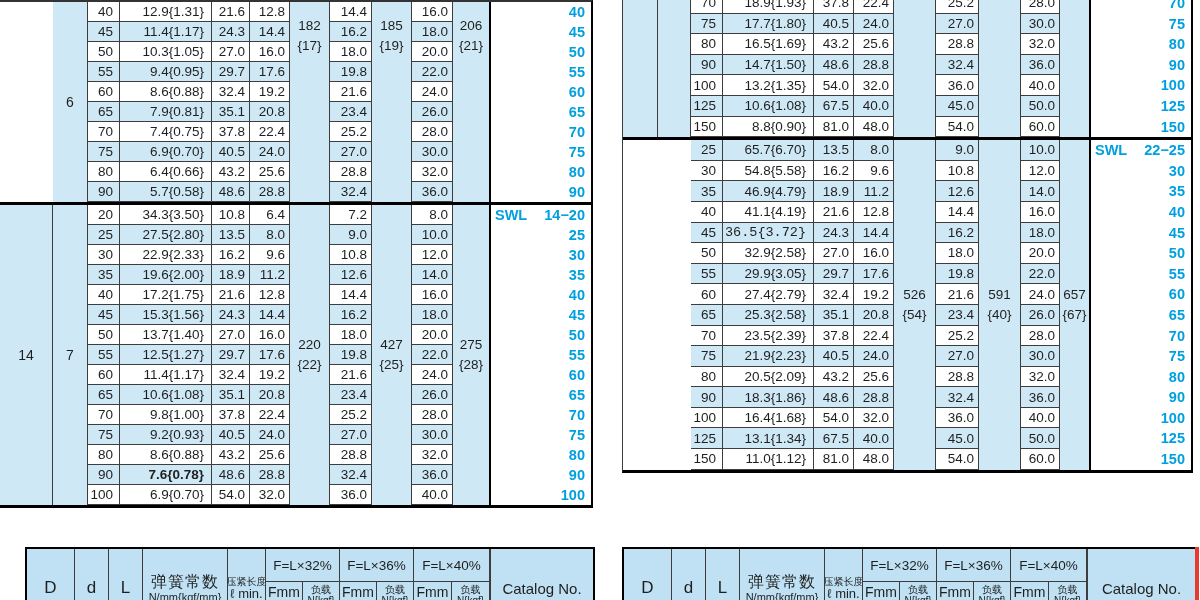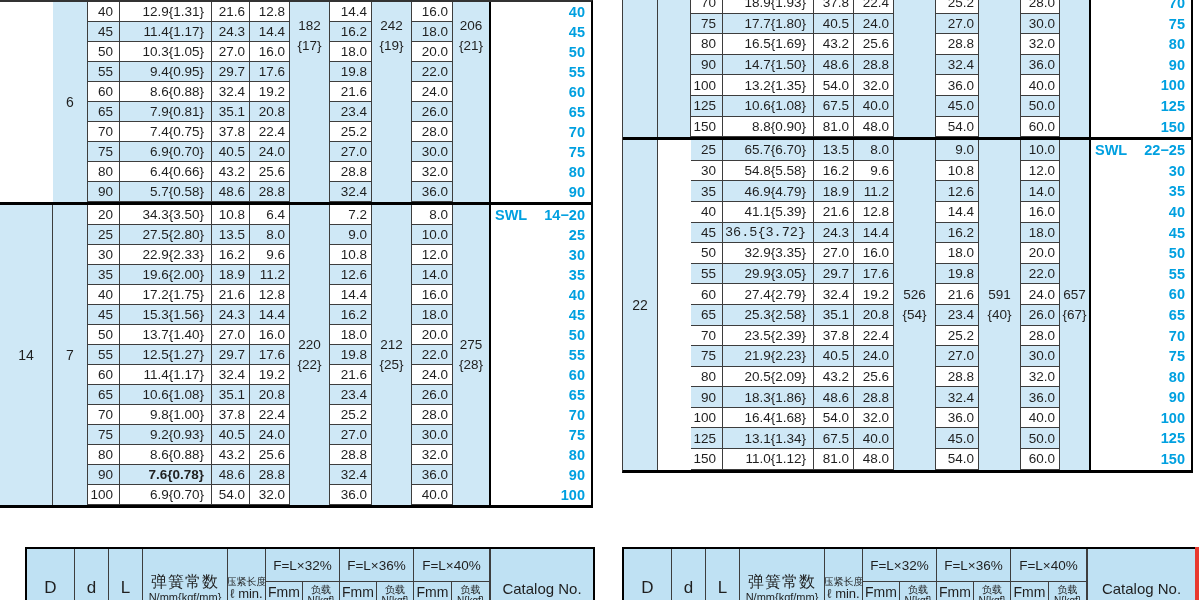--- a/index.html
+++ b/index.html
@@ -114,21 +114,21 @@
         <div class="c data b kval" style="grid-area: 10 / 4;">5.7{0.58}</div>
         <div class="c data b num" style="grid-area: 10 / 5;">48.6</div>
         <div class="c data b num" style="grid-area: 10 / 6;">28.8</div>
         <div class="c data b num" style="grid-area: 10 / 8;">32.4</div>
         <div class="c data b num" style="grid-area: 10 / 10;">36.0</div>
         <div class="c blue load top" style="grid-area: 1 / 7 / span 10; padding-top: 14px;">
           <div class="load-n">182</div>
           <div class="load-kgf">{17}</div>
         </div>
         <div class="c blue load top" style="grid-area: 1 / 9 / span 10; padding-top: 14px;">
-          <div class="load-n">242</div>
+          <div class="load-n">185</div>
           <div class="load-kgf">{19}</div>
         </div>
         <div class="c blue load top thickr" style="grid-area: 1 / 11 / span 10; padding-top: 14px;">
           <div class="load-n">206</div>
           <div class="load-kgf">{21}</div>
         </div>
         <div class="c catalog" style="grid-area: 1 / 12 / span 10;">
           <div class="cat-line" style="height: 20px; line-height: 20px;">40</div>
           <div class="cat-line" style="height: 20px; line-height: 20px;">45</div>
           <div class="cat-line" style="height: 20px; line-height: 20px;">50</div>
@@ -232,21 +232,21 @@
         <div class="c data w kval" style="grid-area: 15 / 4;">6.9{0.70}</div>
         <div class="c data w num" style="grid-area: 15 / 5;">54.0</div>
         <div class="c data w num" style="grid-area: 15 / 6;">32.0</div>
         <div class="c data w num" style="grid-area: 15 / 8;">36.0</div>
         <div class="c data w num" style="grid-area: 15 / 10;">40.0</div>
         <div class="c blue load" style="grid-area: 1 / 7 / span 15;">
           <div class="load-n">220</div>
           <div class="load-kgf">{22}</div>
         </div>
         <div class="c blue load" style="grid-area: 1 / 9 / span 15;">
-          <div class="load-n">212</div>
+          <div class="load-n">427</div>
           <div class="load-kgf">{25}</div>
         </div>
         <div class="c blue load thickr" style="grid-area: 1 / 11 / span 15;">
           <div class="load-n">275</div>
           <div class="load-kgf">{28}</div>
         </div>
         <div class="c catalog" style="grid-area: 1 / 12 / span 15;">
           <div class="cat-line" style="height: 20px; line-height: 20px;"><div class="cat-prefix">SWL</div><span>14−20</span></div>
           <div class="cat-line" style="height: 20px; line-height: 20px;">25</div>
           <div class="cat-line" style="height: 20px; line-height: 20px;">30</div>
@@ -318,53 +318,52 @@
           <div class="cat-line" style="height: 20.6px; line-height: 20.6px;">70</div>
           <div class="cat-line" style="height: 20.6px; line-height: 20.6px;">75</div>
           <div class="cat-line" style="height: 20.6px; line-height: 20.6px;">80</div>
           <div class="cat-line" style="height: 20.6px; line-height: 20.6px;">90</div>
           <div class="cat-line" style="height: 20.6px; line-height: 20.6px;">100</div>
           <div class="cat-line" style="height: 20.6px; line-height: 20.6px;">125</div>
           <div class="cat-line" style="height: 20.6px; line-height: 20.6px;">150</div>
         </div>
       </div>
       <div class="section sep" style="grid-template-columns: 35px 33px 32px 91px 40px 40px 42px 43px 42px 39px 31px 100px; grid-template-rows: repeat(16, 20.6px);">
-        <div class="c blue dim" style="grid-area: 1 / 1 / span 16;">22</div>
         <div class="c data b lval" style="grid-area: 1 / 3;">25</div>
         <div class="c data b kval" style="grid-area: 1 / 4;">65.7{6.70}</div>
         <div class="c data b num" style="grid-area: 1 / 5;">13.5</div>
         <div class="c data b num" style="grid-area: 1 / 6;">8.0</div>
         <div class="c data b num" style="grid-area: 1 / 8;">9.0</div>
         <div class="c data b num" style="grid-area: 1 / 10;">10.0</div>
         <div class="c data w lval" style="grid-area: 2 / 3;">30</div>
         <div class="c data w kval" style="grid-area: 2 / 4;">54.8{5.58}</div>
         <div class="c data w num" style="grid-area: 2 / 5;">16.2</div>
         <div class="c data w num" style="grid-area: 2 / 6;">9.6</div>
         <div class="c data w num" style="grid-area: 2 / 8;">10.8</div>
         <div class="c data w num" style="grid-area: 2 / 10;">12.0</div>
         <div class="c data b lval" style="grid-area: 3 / 3;">35</div>
         <div class="c data b kval" style="grid-area: 3 / 4;">46.9{4.79}</div>
         <div class="c data b num" style="grid-area: 3 / 5;">18.9</div>
         <div class="c data b num" style="grid-area: 3 / 6;">11.2</div>
         <div class="c data b num" style="grid-area: 3 / 8;">12.6</div>
         <div class="c data b num" style="grid-area: 3 / 10;">14.0</div>
         <div class="c data w lval" style="grid-area: 4 / 3;">40</div>
-        <div class="c data w kval" style="grid-area: 4 / 4;">41.1{5.39}</div>
+        <div class="c data w kval" style="grid-area: 4 / 4;">41.1{4.19}</div>
         <div class="c data w num" style="grid-area: 4 / 5;">21.6</div>
         <div class="c data w num" style="grid-area: 4 / 6;">12.8</div>
         <div class="c data w num" style="grid-area: 4 / 8;">14.4</div>
         <div class="c data w num" style="grid-area: 4 / 10;">16.0</div>
         <div class="c data b lval" style="grid-area: 5 / 3;">45</div>
         <div class="c data b kval" style="grid-area: 5 / 4; font-family: Liberation Mono, monospace;">36.5{3.72}</div>
         <div class="c data b num" style="grid-area: 5 / 5;">24.3</div>
         <div class="c data b num" style="grid-area: 5 / 6;">14.4</div>
         <div class="c data b num" style="grid-area: 5 / 8;">16.2</div>
         <div class="c data b num" style="grid-area: 5 / 10;">18.0</div>
         <div class="c data w lval" style="grid-area: 6 / 3;">50</div>
-        <div class="c data w kval" style="grid-area: 6 / 4;">32.9{3.35}</div>
+        <div class="c data w kval" style="grid-area: 6 / 4;">32.9{2.58}</div>
         <div class="c data w num" style="grid-area: 6 / 5;">27.0</div>
         <div class="c data w num" style="grid-area: 6 / 6;">16.0</div>
         <div class="c data w num" style="grid-area: 6 / 8;">18.0</div>
         <div class="c data w num" style="grid-area: 6 / 10;">20.0</div>
         <div class="c data b lval" style="grid-area: 7 / 3;">55</div>
         <div class="c data b kval" style="grid-area: 7 / 4;">29.9{3.05}</div>
         <div class="c data b num" style="grid-area: 7 / 5;">29.7</div>
         <div class="c data b num" style="grid-area: 7 / 6;">17.6</div>
         <div class="c data b num" style="grid-area: 7 / 8;">19.8</div>
         <div class="c data b num" style="grid-area: 7 / 10;">22.0</div>

